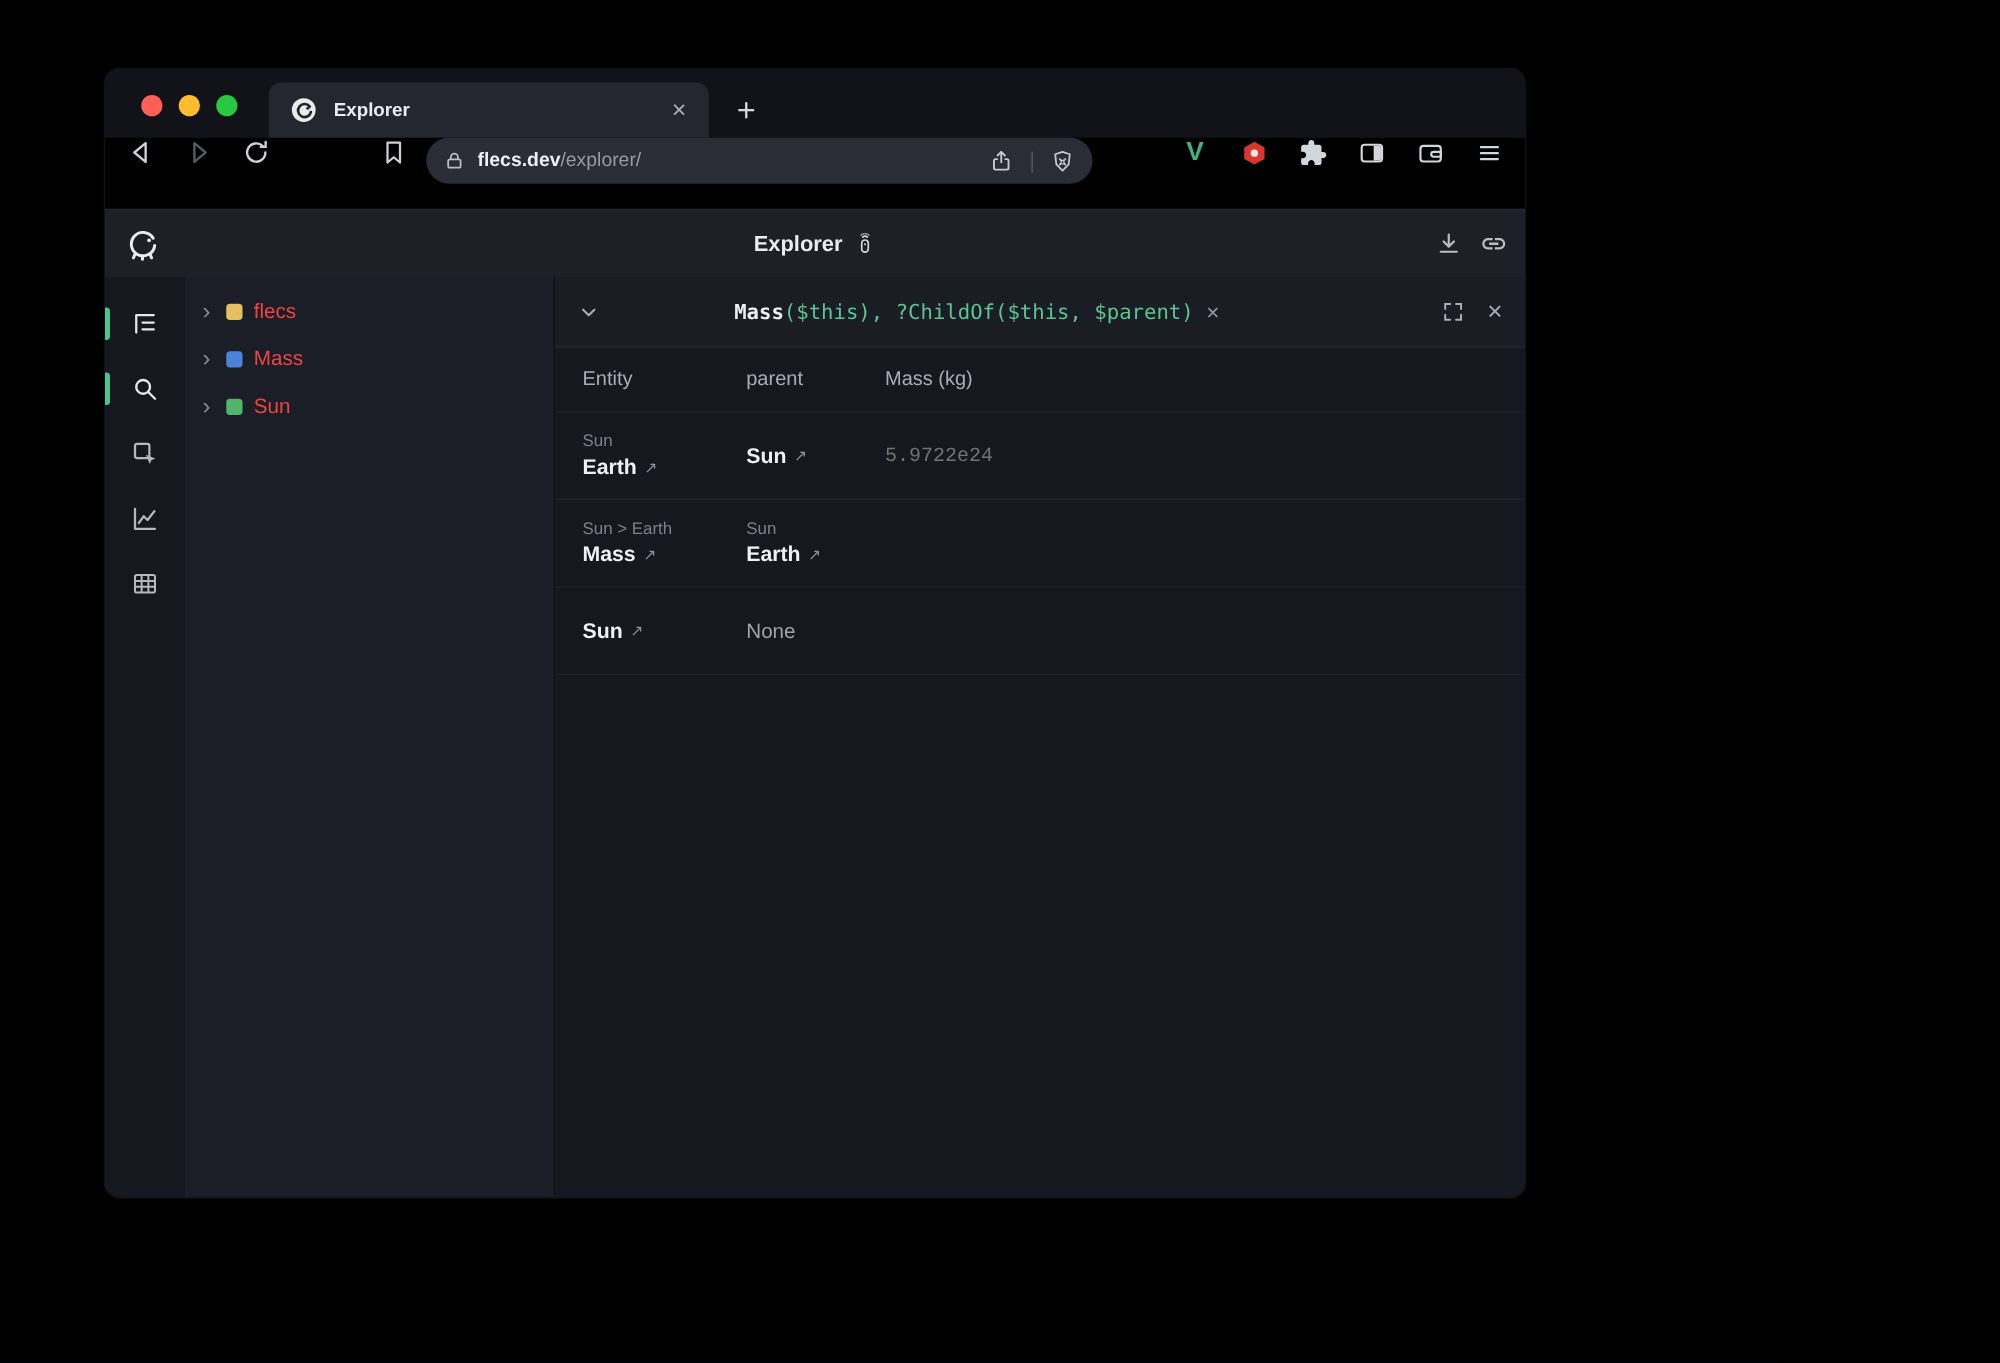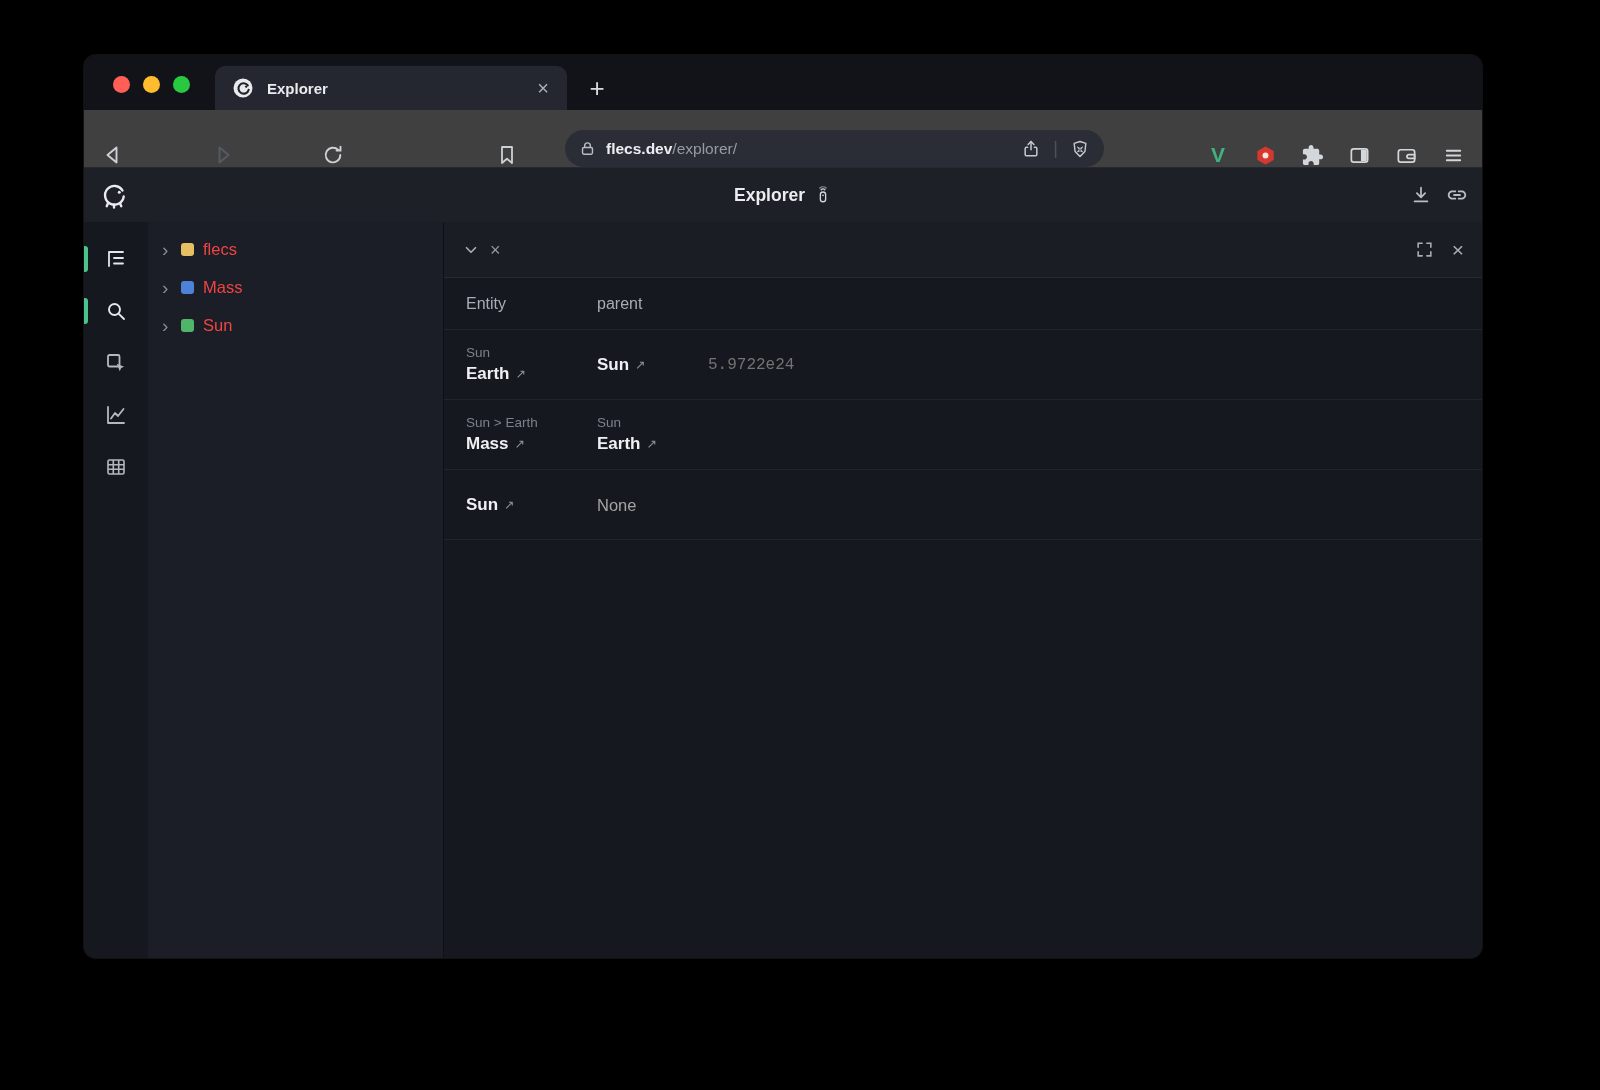--- a/index.html
+++ b/index.html
@@ -1,38 +1,38 @@
 <!DOCTYPE html>
 <html><head>
 <meta charset="utf-8">
 <style>
   * { margin:0; padding:0; box-sizing:border-box; }
   html,body { width:1600px; height:1090px; background:#000; font-family:"Liberation Sans", sans-serif; overflow:hidden; }
   .stage { position:relative; width:1600px; height:1090px; background:#000; }
 
   .window {
-    position:absolute; left:84px; top:55px; width:1398px; height:903px;
+    position:absolute; left:84px; top:55px; width:1136px; height:903px;
     border-radius:12px; overflow:hidden; background:#15181e;
     box-shadow:0 0 0 1px rgba(255,255,255,0.07), 0 30px 80px rgba(0,0,0,.65);
     display:flex; flex-direction:column;
   }
 
   
   .tabstrip { height:55px; background:#111318; position:relative; display:flex; align-items:flex-end; flex:0 0 auto; }
   .traffic { position:absolute; left:29px; top:21px; display:flex; gap:13px; }
   .light { width:17px; height:17px; border-radius:50%; }
   .tab { margin-left:131px; width:352px; height:44px; background:#24272f; border-radius:10px 10px 0 0;
          display:flex; align-items:center; padding:0 16px; }
   .favicon { width:24px; height:24px; flex:0 0 auto; }
   .tab-label { flex:1; margin-left:12px; font-size:15px; font-weight:700; color:#e9ebee; }
   .tab-close { color:#aab0b7; font-size:20px; line-height:1; padding:0 2px; cursor:default; }
   .newtab { margin-left:16px; margin-bottom:9px; color:#d6d9dd; font-size:26px; line-height:26px; width:28px; text-align:center; }
 
   
-  .navbar { height:57px; background:#404040; display:flex; align-items:flex-end; padding:0 17px; flex:0 0 auto;gap:32px; }
+  .navbar { height:57px; background:#000000; display:flex; align-items:flex-start; padding:0 17px; flex:0 0 auto; }
   .nav-ic { width:24px; height:24px; color:#cdd1d6; flex:0 0 auto; }
   .nav-ic.dim { color:#565b63; }
   .nav-gap { width:22px; flex:0 0 auto; }
   .nav-spacer { width:86px; flex:0 0 auto; }
   .urlbar { flex:1; height:37px; margin:0 70px 0 14px; background:#2a2d35; border-radius:19px;
             display:flex; align-items:center; padding:0 14px; min-width:0; }
   .lock { width:17px; height:17px; color:#b9bec5; flex:0 0 auto; }
   .url { margin-left:10px; font-size:15.5px; flex:1; white-space:nowrap; overflow:hidden; }
   .url .domain { color:#eceef1; font-weight:700; }
   .url .path { color:#969ca4; font-weight:400; }
@@ -244,32 +244,36 @@
         <span class="sq" style="background-color: rgb(80, 181, 104);"></span>
         <span class="lbl">Sun</span>
       </div>
     </div>
 
     <div class="querypanel">
       <div class="qheader">
         <svg class="q-chev" viewBox="0 0 24 24" fill="none" stroke="currentColor" stroke-width="2.2" stroke-linecap="round" stroke-linejoin="round">
           <path d="M6 9l6 6 6-6"></path>
         </svg>
+        <div class="qtext">
+          <span class="tk-fg">Mass</span><span class="tk-green">($this), </span><span class="tk-green">?ChildOf</span><span class="tk-green">($this, $parent)</span>
+        </div>
         <span class="q-clear">×</span>
         <div class="q-right">
           <svg class="q-expand" viewBox="0 0 24 24" fill="none" stroke="currentColor" stroke-width="2" stroke-linecap="round">
             <path d="M4 9V4h5M15 4h5v5M20 15v5h-5M9 20H4v-5"></path>
           </svg>
           <span class="q-close">×</span>
         </div>
       </div>
 
       <div class="thead">
         <span>Entity</span>
         <span>parent</span>
+        <span>Mass (kg)</span>
       </div>
 
       <div class="trow">
         <div>
           <div class="epath">Sun</div>
           <div class="ename">
             <span>Earth</span>
             <span class="arrow">↗</span>
           </div>
         </div>

